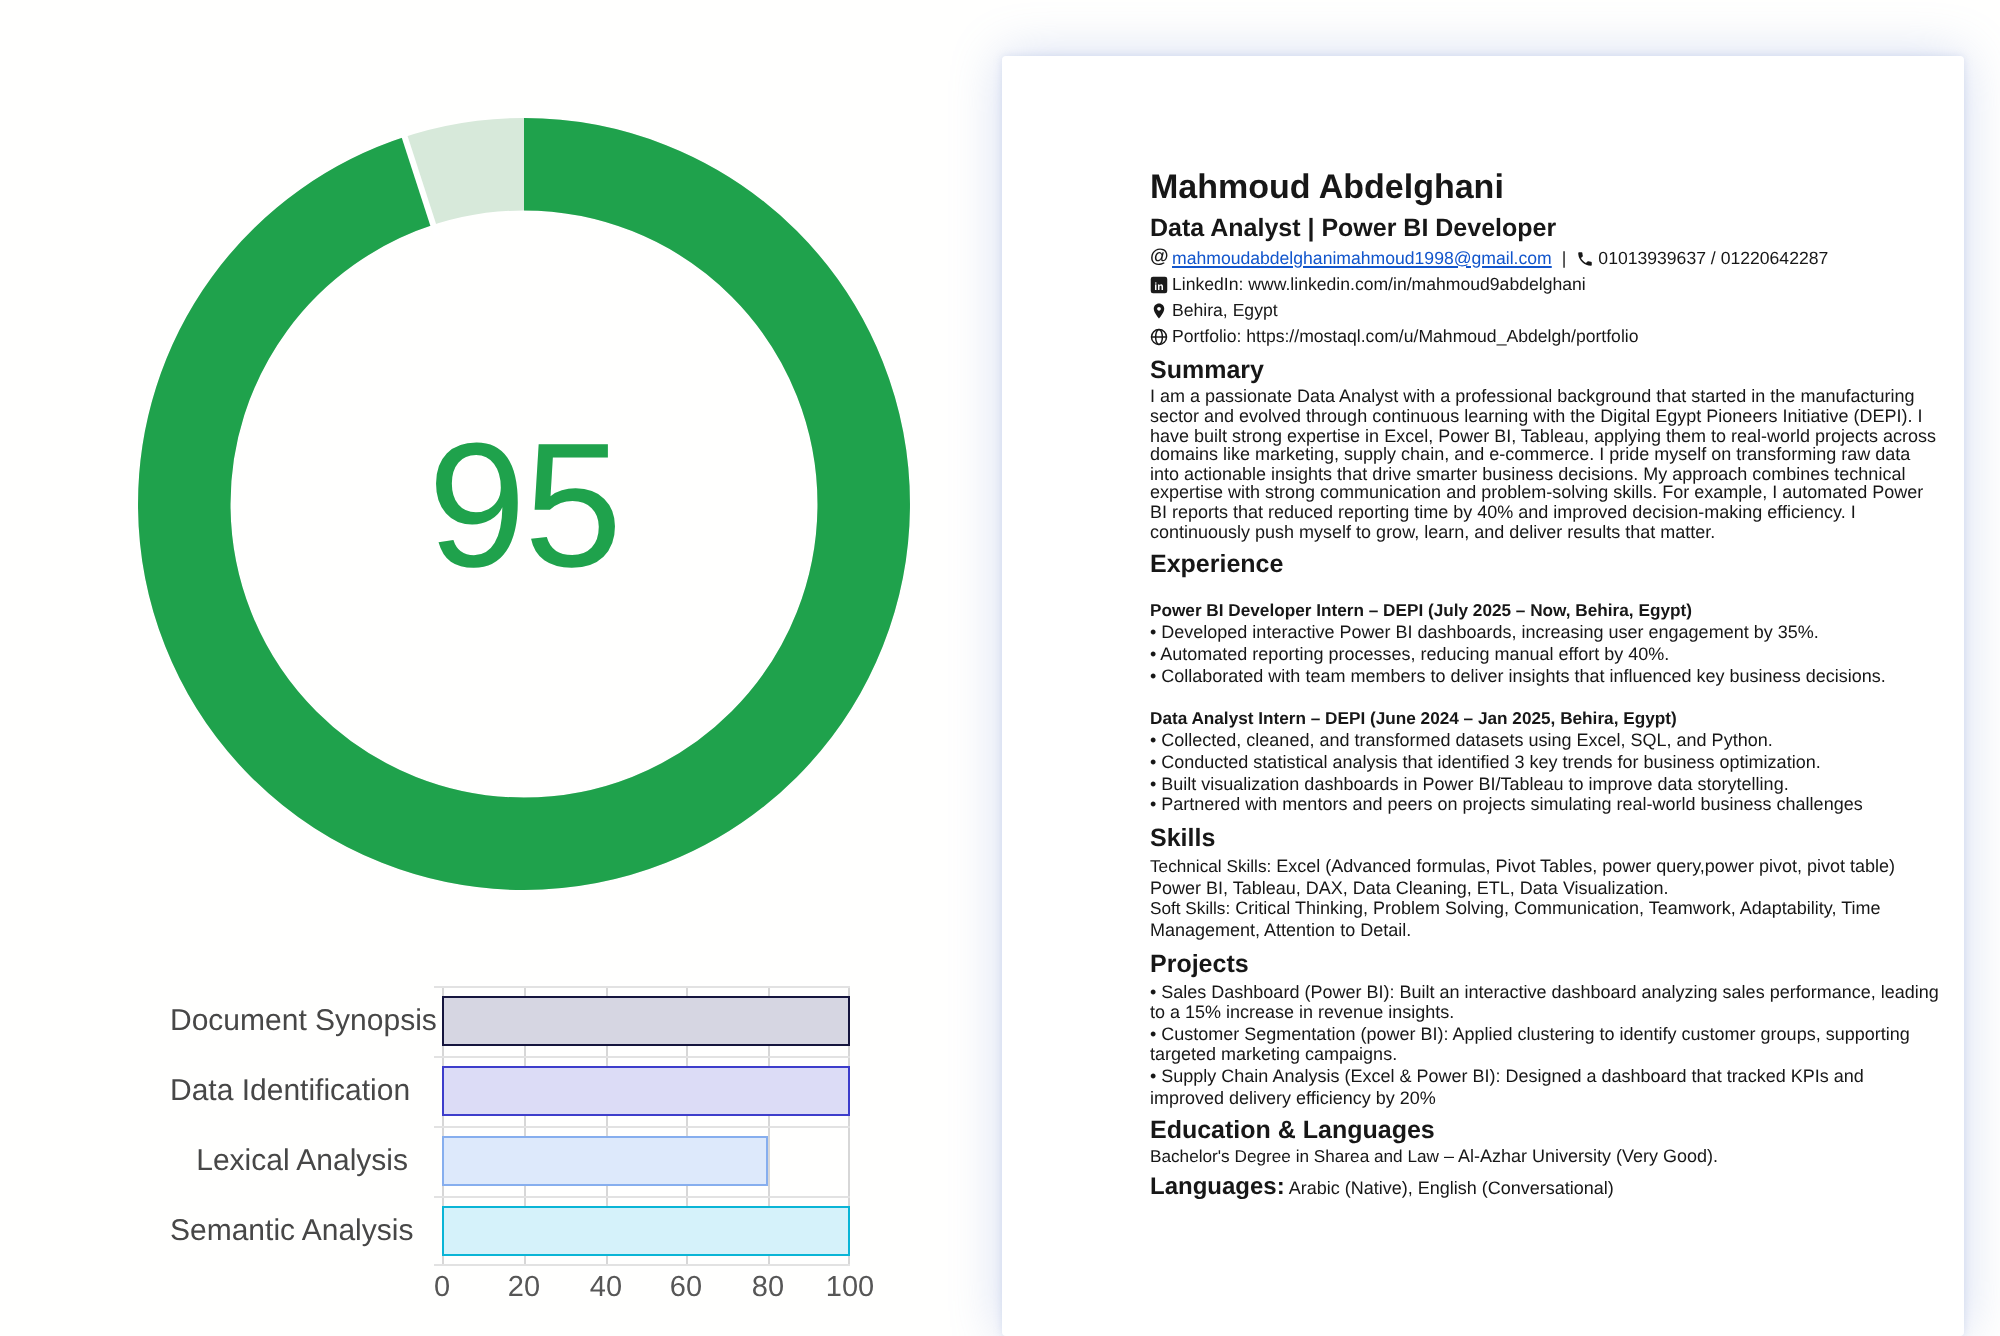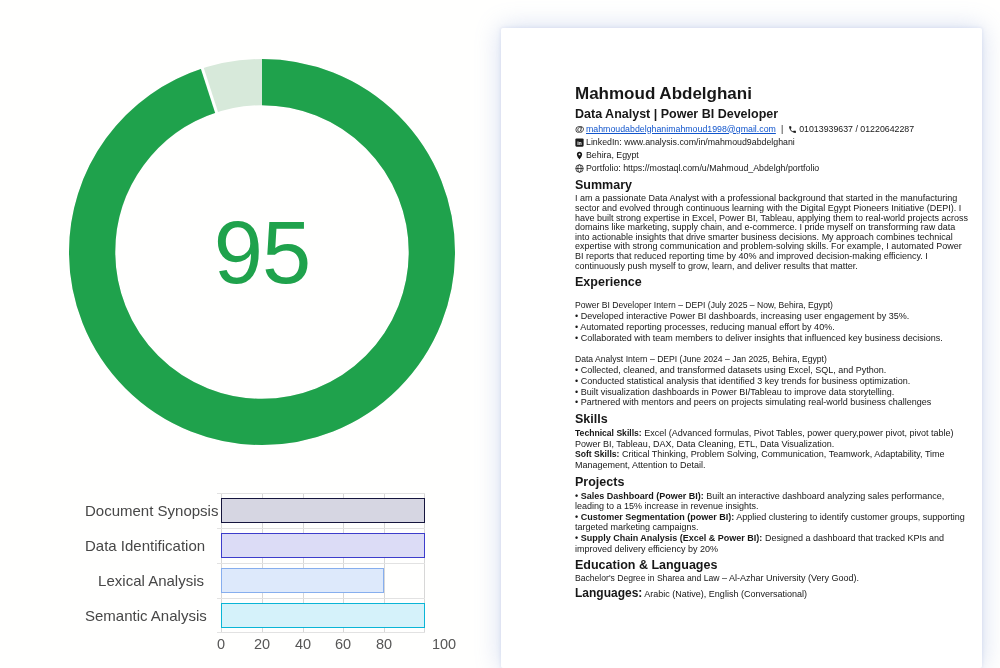--- a/index.html
+++ b/index.html
@@ -30,23 +30,23 @@
           box-shadow:0 0 26px rgba(125,150,215,0.33), 0 0 4px rgba(140,160,215,0.25); }
   .resume { position:absolute; left:74px; top:57px; width:396px; color:#171717; }
   .r-name  { font-size:17px; font-weight:700; line-height:1.1; }
   .r-title { font-size:12.5px; font-weight:700; line-height:1.2; margin-top:3px; }
   .c-row { font-size:8.8px; line-height:1.3; margin-top:1.5px; display:flex; align-items:center; }
   .c-ico { display:inline-flex; width:11px; justify-content:flex-start; align-items:center; }
   .c-at { font-weight:700; font-size:9.5px; }
   .link { color:#1155cc; text-decoration:underline; }
   .sec-h { font-size:12.5px; font-weight:700; margin:4px 0 1px; line-height:1.2; }
   .body-t { font-size:9px; line-height:1.07; }
-  .job-h { font-size:8.6px; font-weight:400; line-height:1.3; margin-top:10px; }
+  .job-h { font-size:8.6px; font-weight:700; line-height:1.3; margin-top:10px; }
   .bullet { font-size:9px; line-height:1.2; }
-  .inline-b { font-weight:700; }
+  .inline-b { font-weight:400; }
   .edu-b { font-size:8.6px; font-weight:400; }
   .lang-row { margin-top:2px; font-size:9px; }
   .lang-b { font-size:12px; font-weight:700; }
   .proj-row, .skill-row { font-size:9px; line-height:1.18; }
 </style>
 </head>
 <body>
 
 <div class="stage">
 
@@ -82,21 +82,21 @@
       <div class="bar" style="top: 40px; width: 100%; background: rgb(220, 220, 246); border-color: rgb(61, 61, 203);"></div>
       <div class="bar" style="top: 75px; width: 80%; background: rgb(221, 233, 251); border-color: rgb(134, 174, 238);"></div>
       <div class="bar" style="top: 110px; width: 100%; background: rgb(213, 242, 250); border-color: rgb(10, 181, 214);"></div>
     </div>
 
     <div class="bc-tick" style="left:114px">0</div>
     <div class="bc-tick" style="left:155px">20</div>
     <div class="bc-tick" style="left:196px">40</div>
     <div class="bc-tick" style="left:236px">60</div>
     <div class="bc-tick" style="left:277px">80</div>
-    <div class="bc-tick" style="left:337px">100</div>
+    <div class="bc-tick" style="left:318px">100</div>
   </div>
 
   <div class="card">
     <div class="resume">
 
       <div class="r-name">Mahmoud Abdelghani</div>
       <div class="r-title">Data Analyst | Power BI Developer</div>
 
       <div class="c-row">
         <span class="c-ico c-at">@</span>
@@ -110,21 +110,21 @@
         <span>01013939637 / 01220642287</span>
       </div>
 
       <div class="c-row">
         <span class="c-ico">
           <svg width="9" height="9" viewBox="0 0 24 24">
               <rect x="1" y="1" width="22" height="22" rx="3" fill="#1b1b1b"></rect>
               <text x="12" y="18" font-size="14" fill="#ffffff" text-anchor="middle" font-family="Liberation Sans, sans-serif" font-weight="bold">in</text>
             </svg>
         </span>
-        <span>LinkedIn: www.analysis.com/in/mahmoud9abdelghani</span>
+        <span>LinkedIn: www.linkedin.com/in/mahmoud9abdelghani</span>
       </div>
 
       <div class="c-row">
         <span class="c-ico">
           <svg width="9" height="11" viewBox="0 0 24 24">
               <path fill="#171717" d="M12 2C8.1 2 5 5.1 5 9c0 5.2 7 13 7 13s7-7.8 7-13c0-3.9-3.1-7-7-7zm0 9.5c-1.4 0-2.5-1.1-2.5-2.5S10.6 6.5 12 6.5s2.5 1.1 2.5 2.5-1.1 2.5-2.5 2.5z"></path>
             </svg>
         </span>
         <span>Behira, Egypt</span>
       </div>

